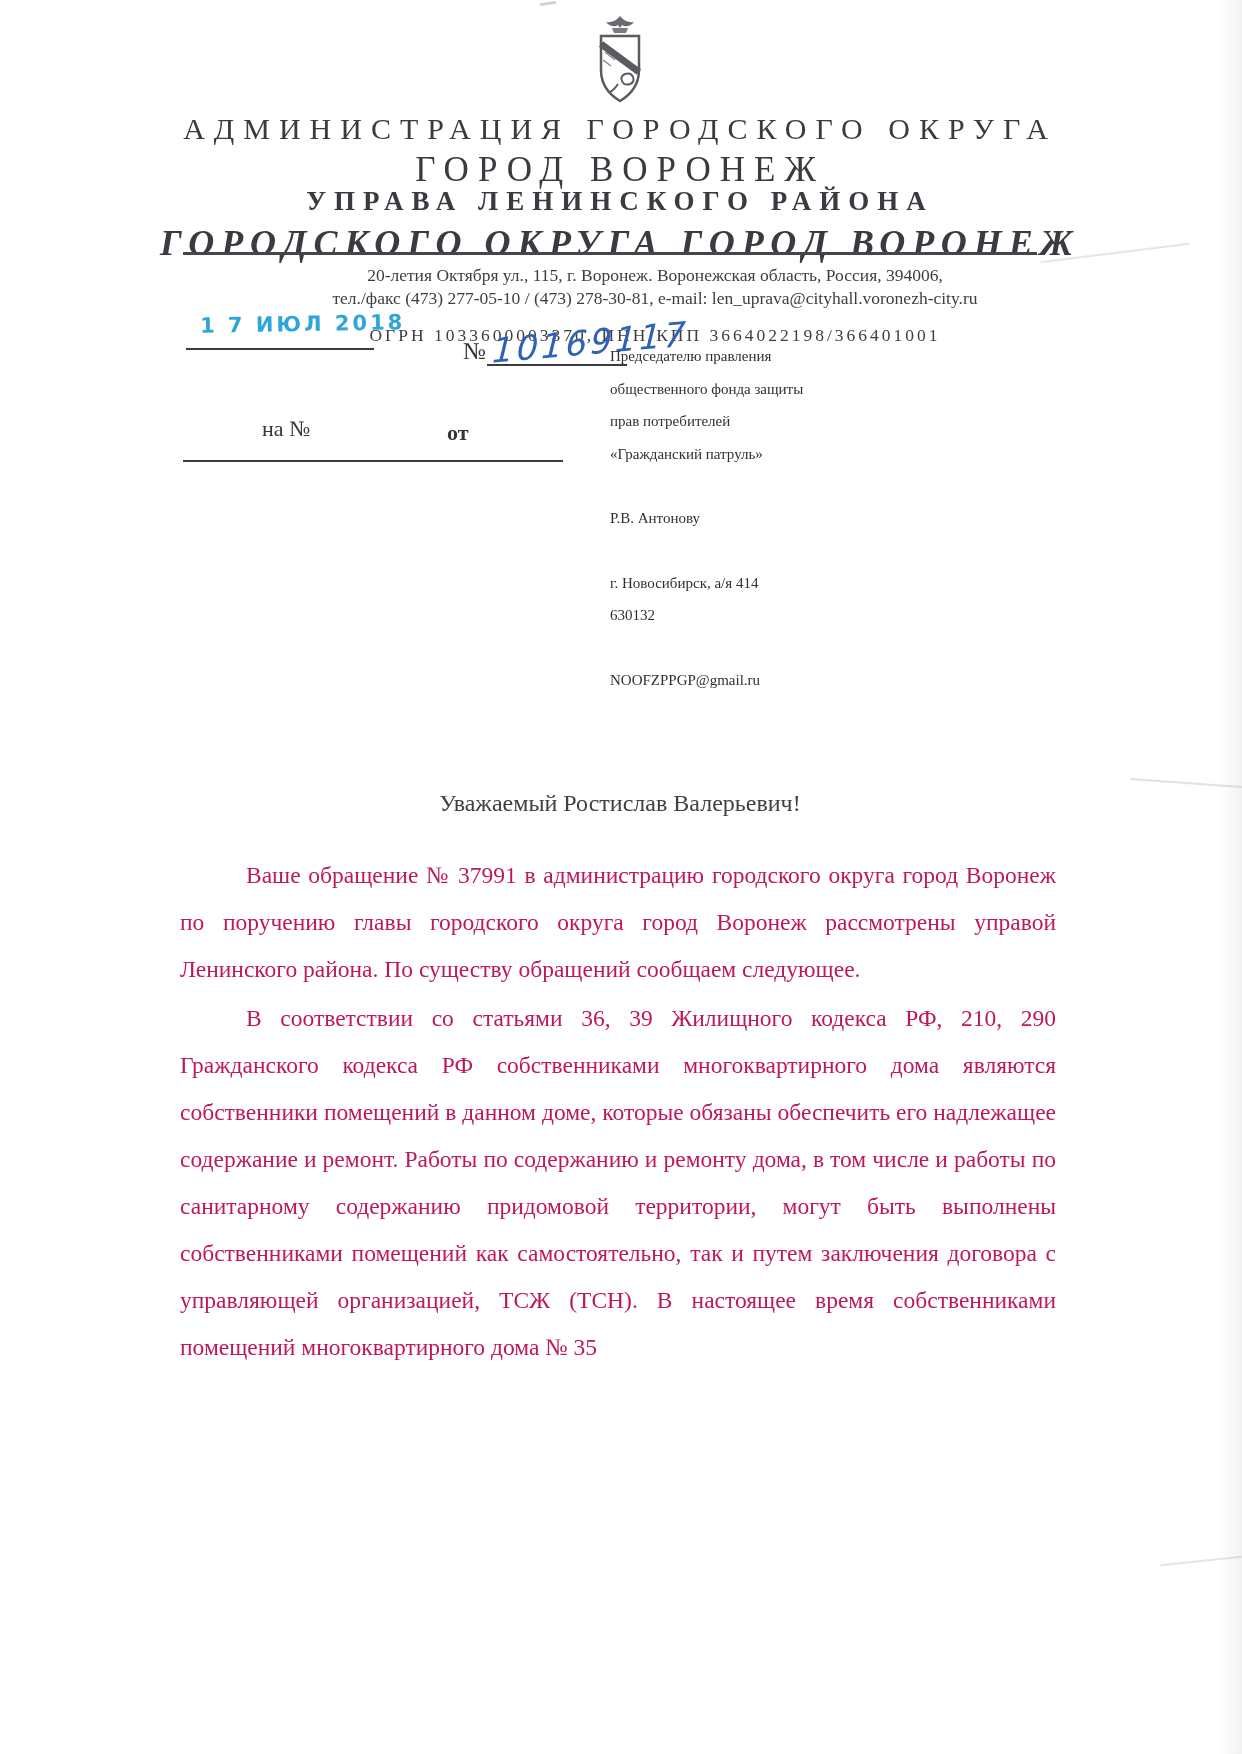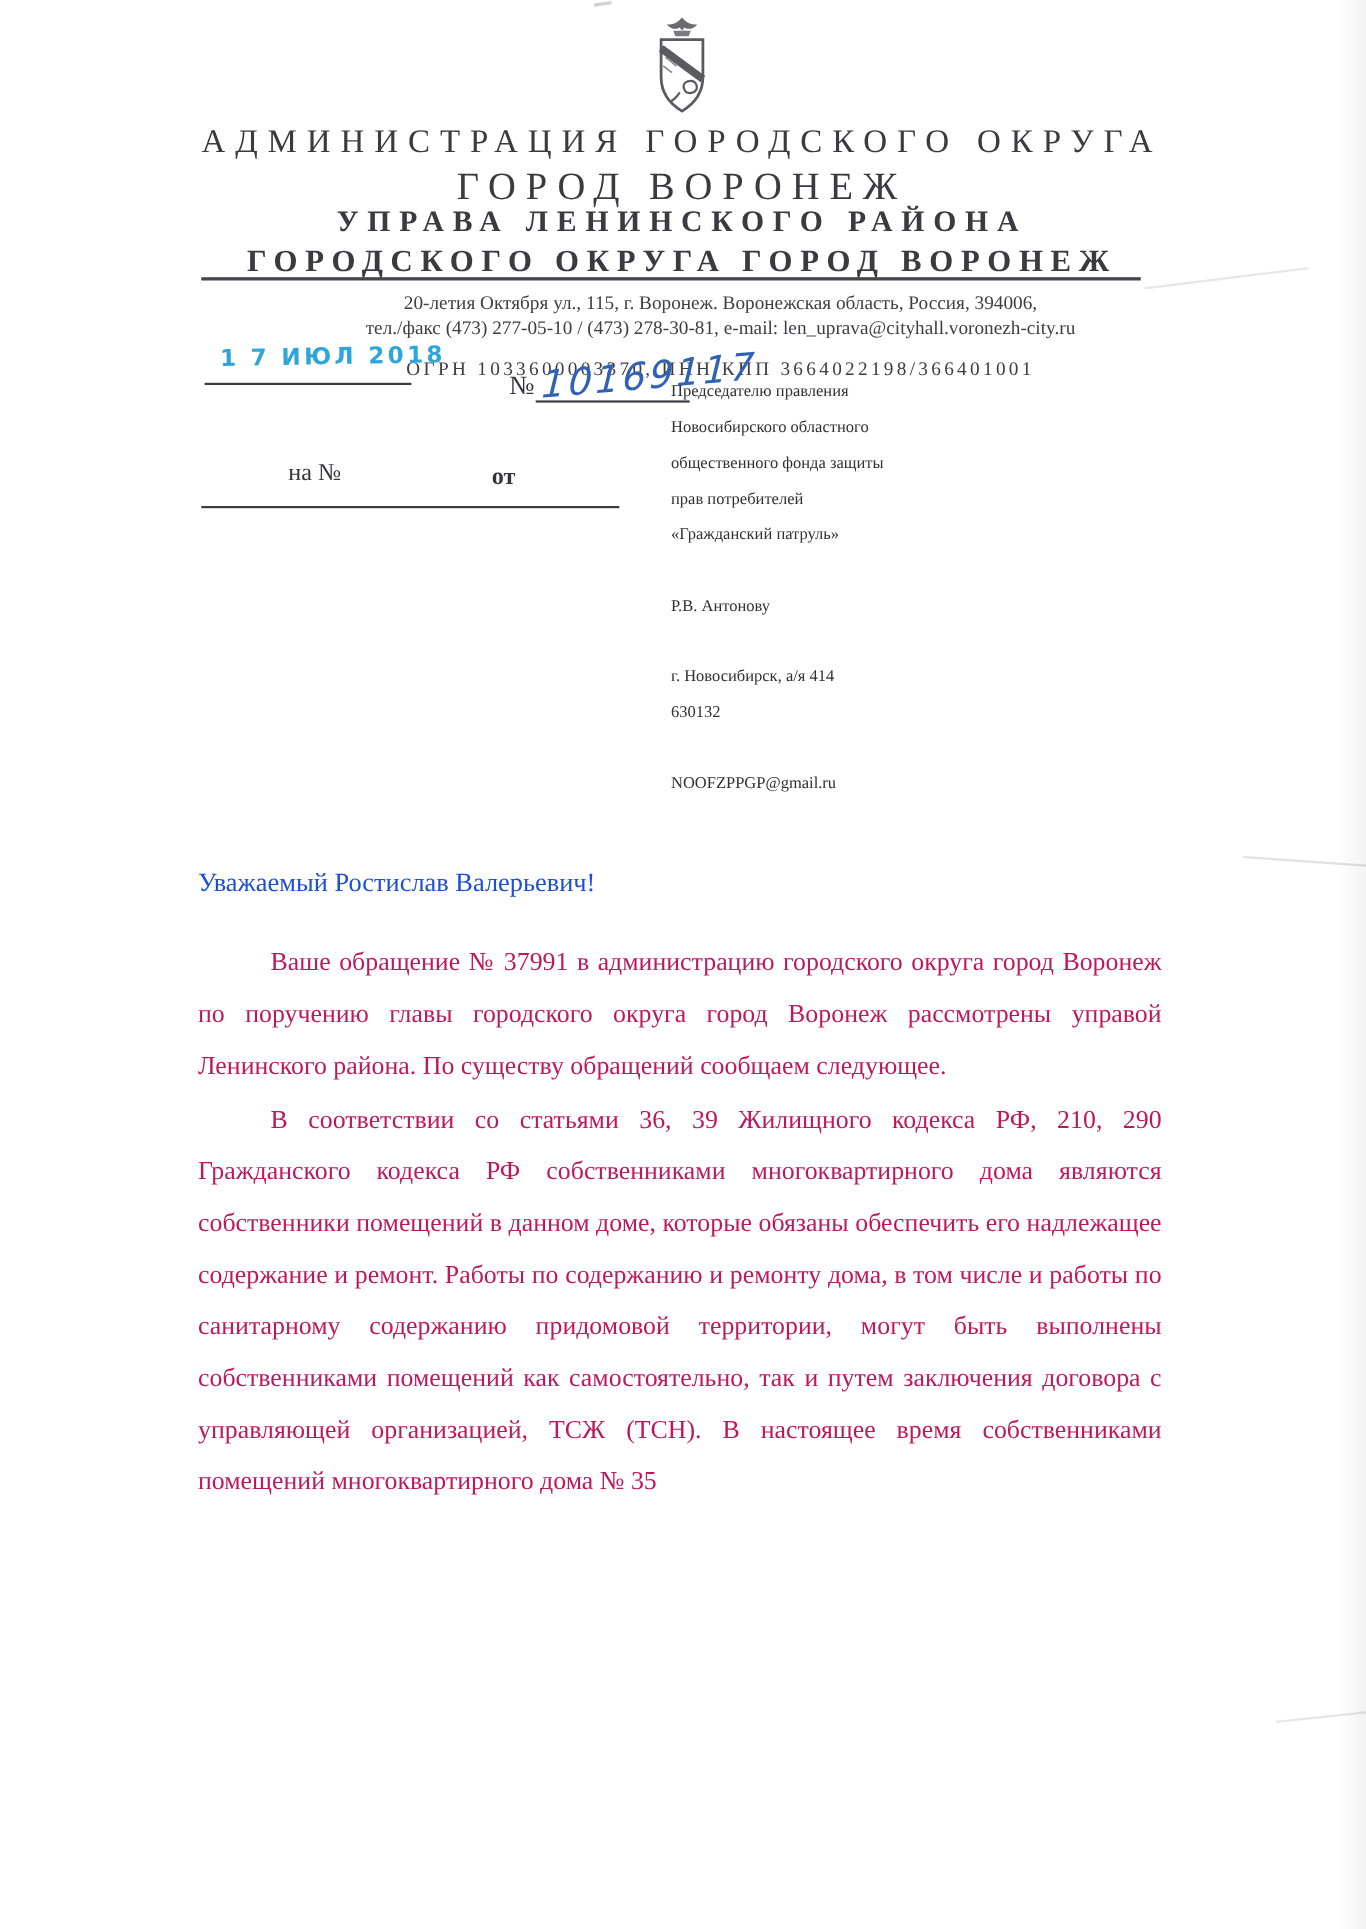--- a/index.html
+++ b/index.html
@@ -27,21 +27,21 @@
   .artifact.crease-top { top: 252px; left: 1040px; width: 150px; height: 2px; transform: rotate(-7deg); opacity: .25; }
   .artifact.crease-mid { top: 782px; left: 1130px; width: 112px; height: 2px; transform: rotate(4deg); opacity: .3; }
   .artifact.crease-bot { top: 1560px; left: 1160px; width: 82px; height: 2px; transform: rotate(-6deg); opacity: .25; }
 
   .emblem { position: absolute; top: 12px; left: 585px; width: 70px; height: 96px; }
 
   .org { position: absolute; left: 120px; width: 1000px; text-align: center; color: #3a3a40; }
   .org.l1 { top: 112px; font-size: 30px; letter-spacing: 9px; }
   .org.l2 { top: 150px; font-size: 35px; letter-spacing: 9px; }
   .org.l3 { top: 186px; font-size: 27px; letter-spacing: 8px; font-weight: bold; }
-  .org.l4 { top: 222px; font-size: 28px; letter-spacing: 7px; font-weight: bold; }
+  .org.l4 { top: 222px; font-size: 36px; letter-spacing: 7px; font-weight: bold; font-style: italic; }
 
   .rule { position: absolute; top: 252px; left: 183px; width: 854px; height: 3px; background: #45454b; }
 
   .addr { position: absolute; top: 264px; left: 250px; width: 810px; text-align: center; font-size: 17.5px; line-height: 23px; color: #3d3d44; }
   .addr .ogrn { letter-spacing: 3px; margin-top: 14px; }
 
   .stamp {
     position: absolute; top: 312px; left: 200px;
     font-family: "DejaVu Sans", sans-serif;
     font-weight: bold; font-size: 21px; letter-spacing: 3px;
@@ -65,21 +65,21 @@
   .na-line { position: absolute; top: 460px; left: 183px; width: 380px; height: 2px; background: #3b3b41; }
 
   .recipient {
     position: absolute; top: 340px; left: 610px; width: 400px;
     font-size: 15px; line-height: 32.5px; color: #2f2f35;
   }
   .recipient .gap { height: 32px; }
 
   .salutation {
     position: absolute; top: 790px; left: 180px; width: 880px;
-    font-size: 24px; color: #1d4ed8;
+    text-align: center; font-size: 24px; color: #404040;
   }
 
   .body-text { position: absolute; top: 852px; left: 180px; width: 876px; }
   .body-text p {
     margin: 0;
     font-size: 23.5px;
     line-height: 47px;
     text-align: justify;
     text-indent: 66px;
     color: #be185d;
@@ -132,21 +132,20 @@
   <span class="ref-no-label">№</span>
   <span class="handwritten">10169117</span>
   <div class="ref-line"></div>
 
   <span class="na-label">на №</span>
   <span class="ot-label">от</span>
   <div class="na-line"></div>
 
   <div class="recipient">
     <div>Председателю правления</div>
-    <div>Новосибирского областного</div>
     <div>общественного фонда защиты</div>
     <div>прав потребителей</div>
     <div>«Гражданский патруль»</div>
     <div class="gap"></div>
     <div>Р.В. Антонову</div>
     <div class="gap"></div>
     <div>г. Новосибирск, а/я 414</div>
     <div>630132</div>
     <div class="gap"></div>
     <div>NOOFZPPGP@gmail.ru</div>

